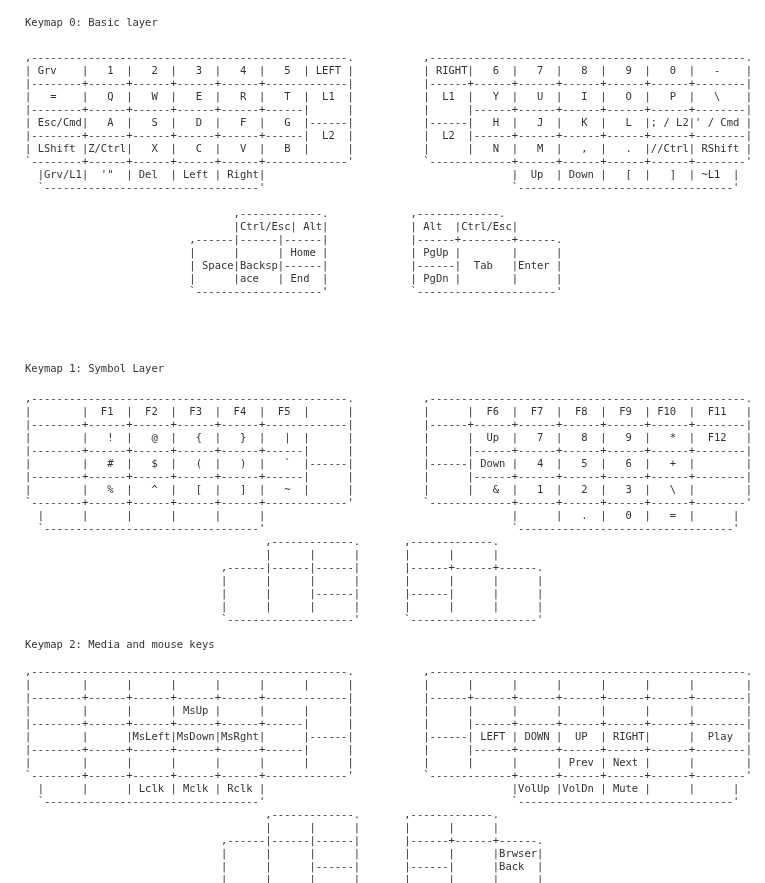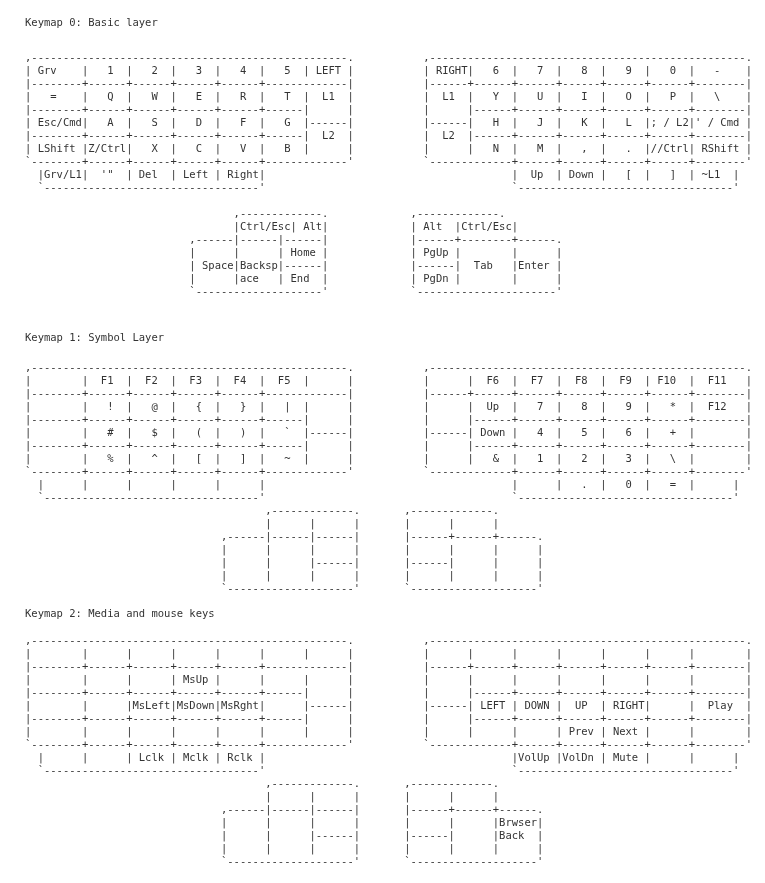--- a/index.html
+++ b/index.html
@@ -26,21 +26,21 @@
   }
   pre.km-art {
     font-family: "DejaVu Sans Mono", "Liberation Mono", monospace;
     font-size: 10.5px;
     line-height: 13px;
     margin: 0;
     color: #333333;
     white-space: pre;
   }
   #art0 { margin-top: 22px; }
-  #title1 { margin-top: 33px; }
+  #title1 { margin-top: 64px; }
   #art1 { margin-top: 17px; }
   #title2 { margin-top: 12px; }
   #art2 { margin-top: 14px; }
 </style>
 </head>
 <body>
 
 <div class="doc">
 
   <div class="section">

